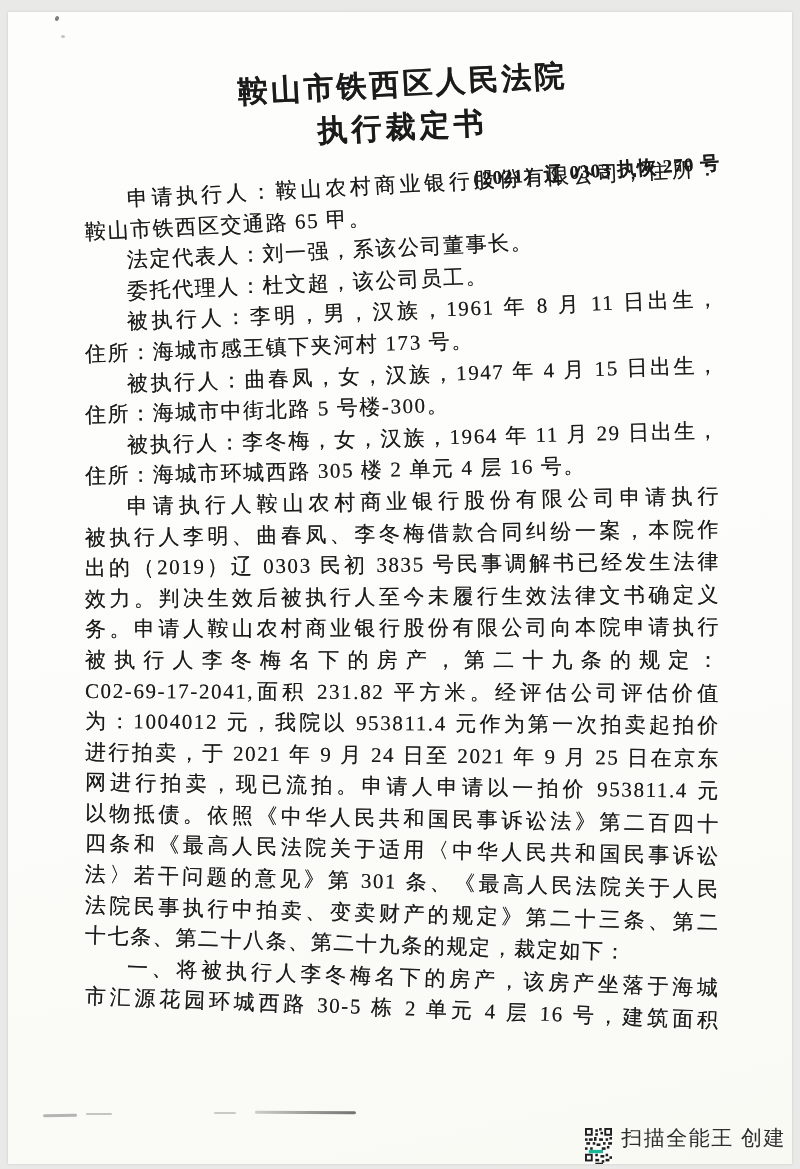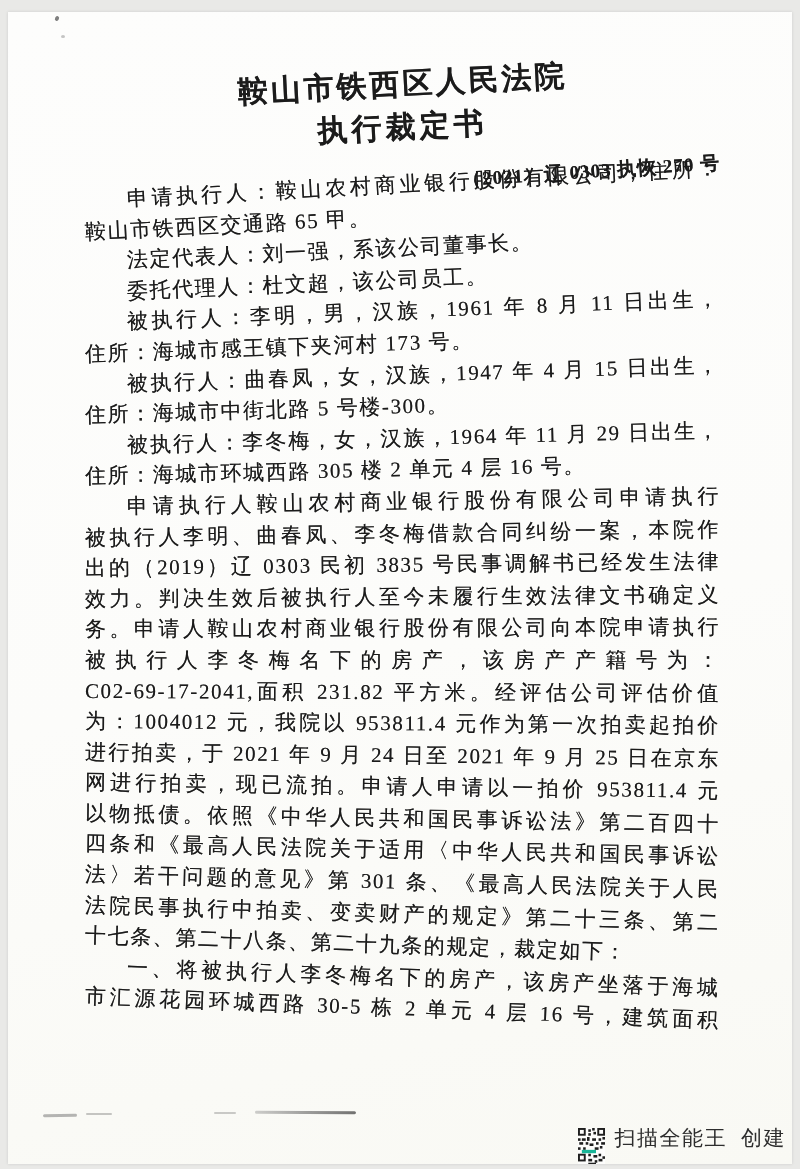--- a/index.html
+++ b/index.html
@@ -53,21 +53,21 @@
   .sm4{left:247px;top:1099px;width:101px;height:3px;
        background:linear-gradient(90deg,rgba(120,120,120,.35),rgba(55,55,55,.7));transform:rotate(.4deg);}
   
   .watermark{
     position:absolute;right:6px;bottom:0;
     display:flex;align-items:center;gap:9px;
   }
   .qr{width:27px;height:36px;margin-bottom:-4px;}
   .wm-label{
     font-size:21px;letter-spacing:1.5px;color:#2d2d2d;
-    font-family:Liberation Mono, monospace;
+    font-family:Liberation Sans, sans-serif;
     padding-bottom:12px;
   }
 </style>
 </head>
 <body>
 
 <div class="backdrop">
   <div class="page">
 
     <span class="speck sp1"></span>
@@ -87,21 +87,21 @@
         <div class="doc-line" style="transform: rotate(-2deg);">住所：海城市感王镇下夹河村 173 号。</div>
         <div class="doc-line ind fill" style="transform: rotate(-1.8deg);">被执行人：曲春凤，女，汉族，1947 年 4 月 15 日出生，</div>
         <div class="doc-line" style="transform: rotate(-1.6deg);">住所：海城市中街北路 5 号楼-300。</div>
         <div class="doc-line ind fill" style="transform: rotate(-1.4deg);">被执行人：李冬梅，女，汉族，1964 年 11 月 29 日出生，</div>
         <div class="doc-line" style="transform: rotate(-1.2deg);">住所：海城市环城西路 305 楼 2 单元 4 层 16 号。</div>
         <div class="doc-line ind fill" style="transform: rotate(-1deg);">申请执行人鞍山农村商业银行股份有限公司申请执行</div>
         <div class="doc-line fill" style="transform: rotate(-0.8deg);">被执行人李明、曲春凤、李冬梅借款合同纠纷一案，本院作</div>
         <div class="doc-line fill" style="transform: rotate(-0.6deg);">出的（2019）辽 0303 民初 3835 号民事调解书已经发生法律</div>
         <div class="doc-line fill" style="transform: rotate(-0.4deg);">效力。判决生效后被执行人至今未履行生效法律文书确定义</div>
         <div class="doc-line fill" style="transform: rotate(-0.2deg);">务。申请人鞍山农村商业银行股份有限公司向本院申请执行</div>
-        <div class="doc-line fill" style="transform: rotate(0deg);">被执行人李冬梅名下的房产，该房产产籍号为：</div>
+        <div class="doc-line fill" style="transform: rotate(0deg);">被执行人李冬梅名下的房产，第二十九条的规定：</div>
         <div class="doc-line fill" style="transform: rotate(0.2deg);">C02-69-17-2041,面积 231.82 平方米。经评估公司评估价值</div>
         <div class="doc-line fill" style="transform: rotate(0.4deg);">为：1004012 元，我院以 953811.4 元作为第一次拍卖起拍价</div>
         <div class="doc-line fill" style="transform: rotate(0.6deg);">进行拍卖，于 2021 年 9 月 24 日至 2021 年 9 月 25 日在京东</div>
         <div class="doc-line fill" style="transform: rotate(0.8deg);">网进行拍卖，现已流拍。申请人申请以一拍价 953811.4 元</div>
         <div class="doc-line fill" style="transform: rotate(1deg);">以物抵债。依照《中华人民共和国民事诉讼法》第二百四十</div>
         <div class="doc-line fill" style="transform: rotate(1.2deg);">四条和《最高人民法院关于适用〈中华人民共和国民事诉讼</div>
         <div class="doc-line fill" style="transform: rotate(1.4deg);">法〉若干问题的意见》第 301 条、《最高人民法院关于人民</div>
         <div class="doc-line fill" style="transform: rotate(1.6deg);">法院民事执行中拍卖、变卖财产的规定》第二十三条、第二</div>
         <div class="doc-line" style="transform: rotate(1.8deg);">十七条、第二十八条、第二十九条的规定，裁定如下：</div>
         <div class="doc-line ind fill" style="transform: rotate(2deg);">一、将被执行人李冬梅名下的房产，该房产坐落于海城</div>

